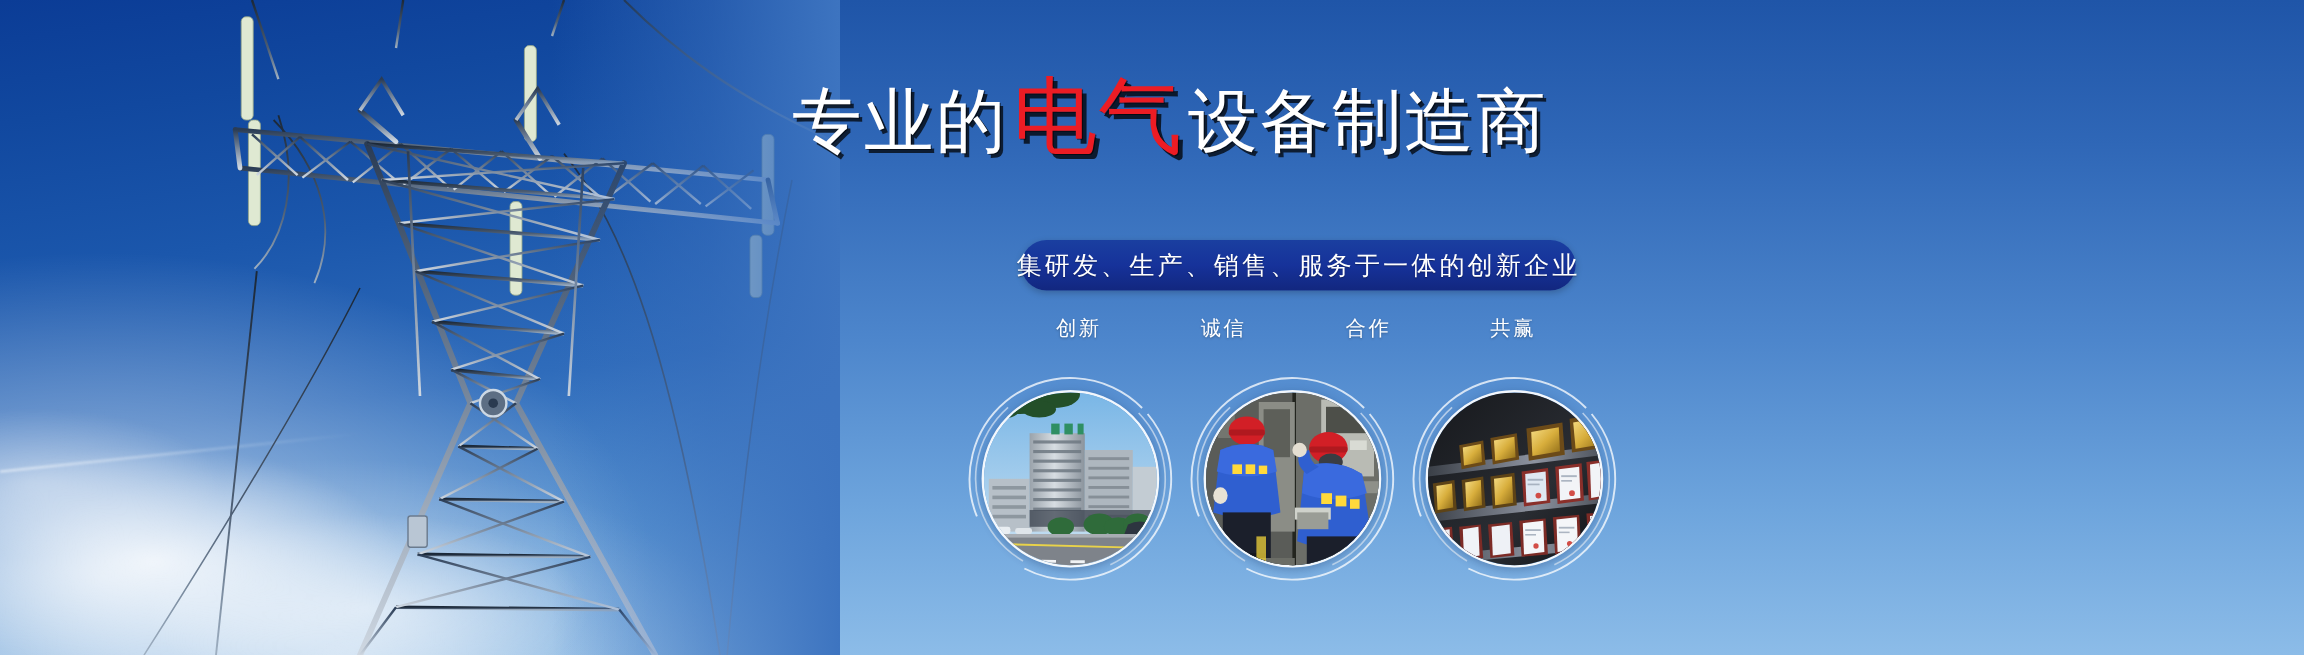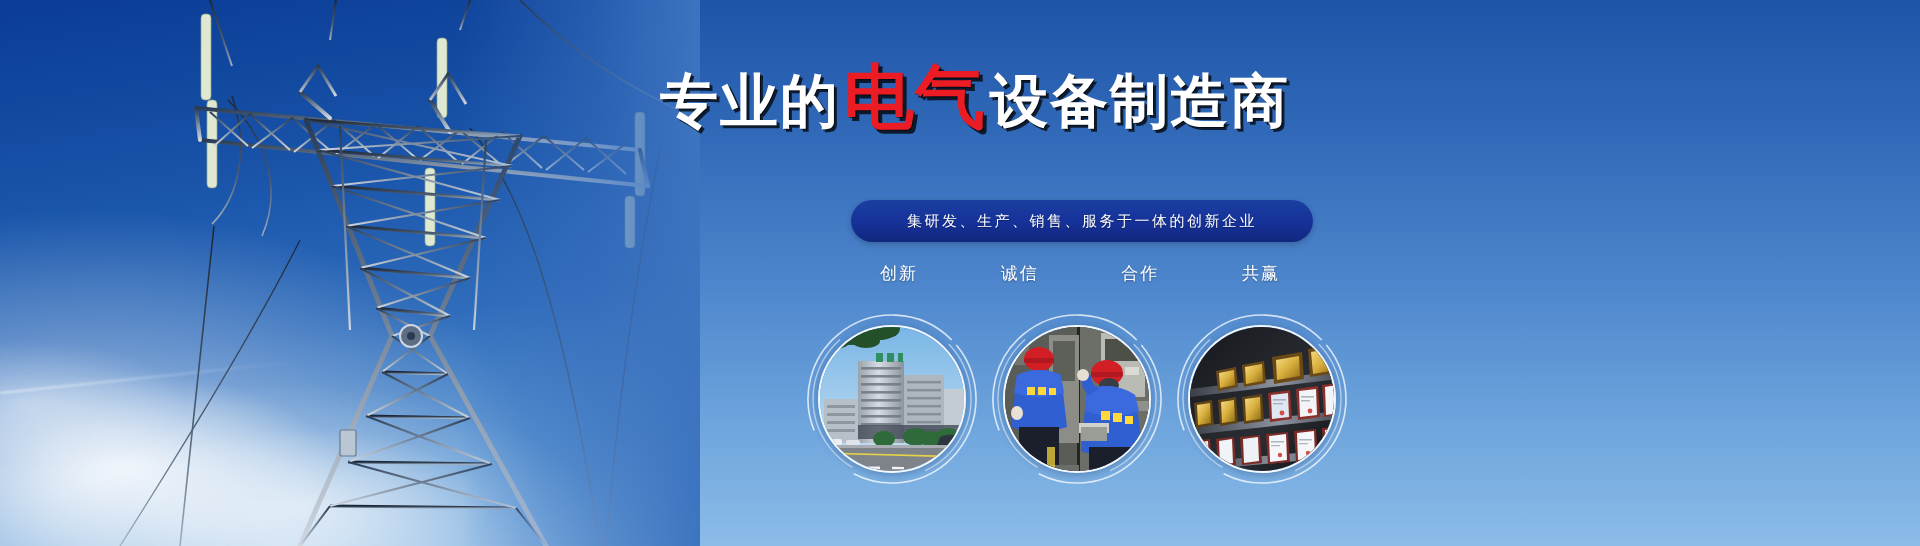--- a/index.html
+++ b/index.html
@@ -38,21 +38,21 @@
     position:absolute; left:0; top:392px; width:300px; height:2px;
     background:linear-gradient(90deg, rgba(255,255,255,.55), rgba(255,255,255,0));
     transform:rotate(-6deg); transform-origin:left center; filter:blur(1px);
   }
   .pylon-svg{ position:absolute; left:0; top:0; width:700px; height:546px; }
 
   
   .headline{
     position:absolute; left:660px; top:66px; width:560px;
     text-align:center;
-    font-size:58px; line-height:62px; font-weight:700;
+    font-size:58px; line-height:62px; font-weight:400;
     letter-spacing:2px; white-space:nowrap;
   }
   .headline .w{
     color:#ffffff;
     text-shadow:3px 3px 0 rgba(0,0,0,.72), 1px 1px 0 rgba(0,0,0,.5);
   }
   .headline .r{
     color:#ec1c24;
     font-size:70px;
     letter-spacing:1px;
@@ -63,21 +63,21 @@
   
   .pill{
     position:absolute; left:851px; top:200px;
     width:462px; height:42px;
     border-radius:21px;
     background:linear-gradient(180deg,#1a3fa0 0%, #16329a 50%, #12277f 100%);
     box-shadow:0 2px 6px rgba(0,0,0,.22);
     display:flex; align-items:center; justify-content:center;
   }
   .pill-text{
-    color:#ffffff; font-size:15px; letter-spacing:2.5px; white-space:nowrap;
+    color:#ffffff; font-size:21px; letter-spacing:2.5px; white-space:nowrap;
     text-shadow:0 1px 1px rgba(0,0,0,.35);
   }
 
   
   .keywords{
     position:absolute; left:880px; top:262px; width:400px;
     display:flex; justify-content:space-between; align-items:center;
   }
   .kw{
     color:#ffffff; font-size:17px; font-weight:400; letter-spacing:2px;

